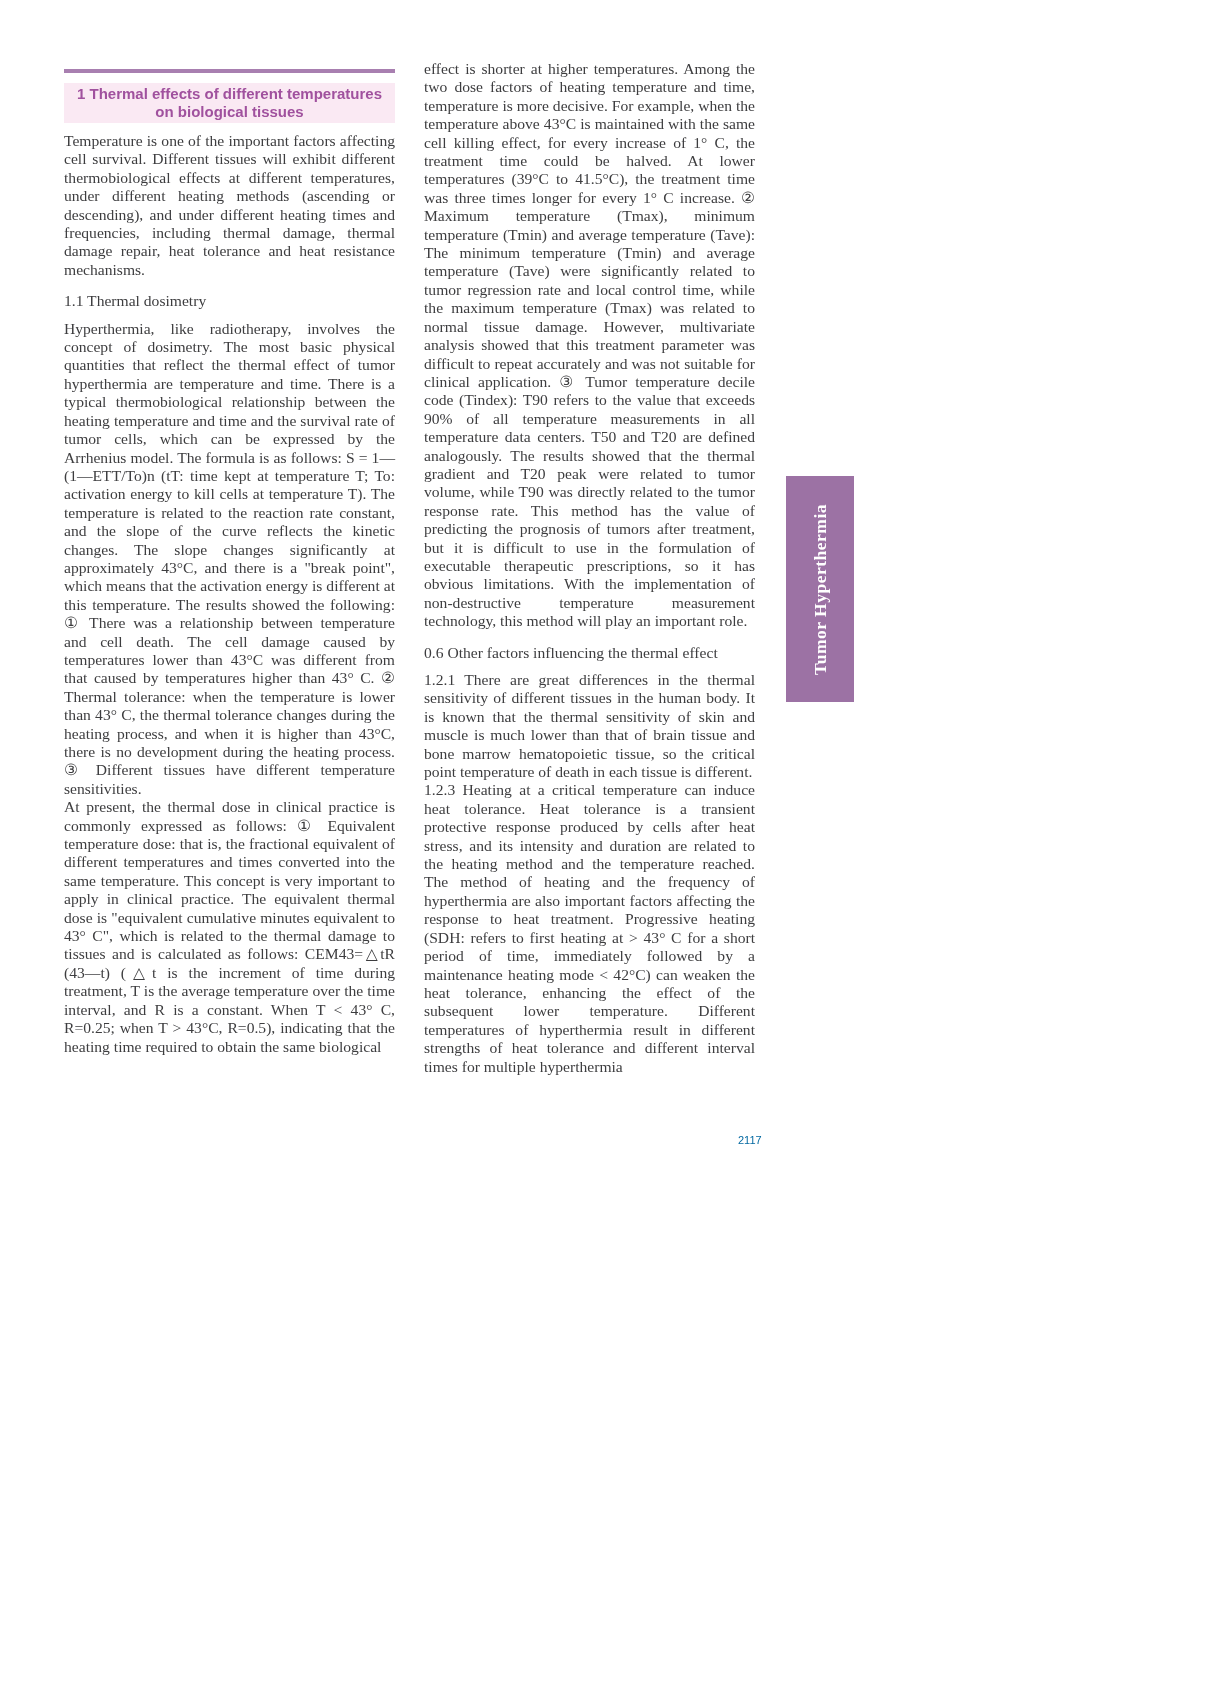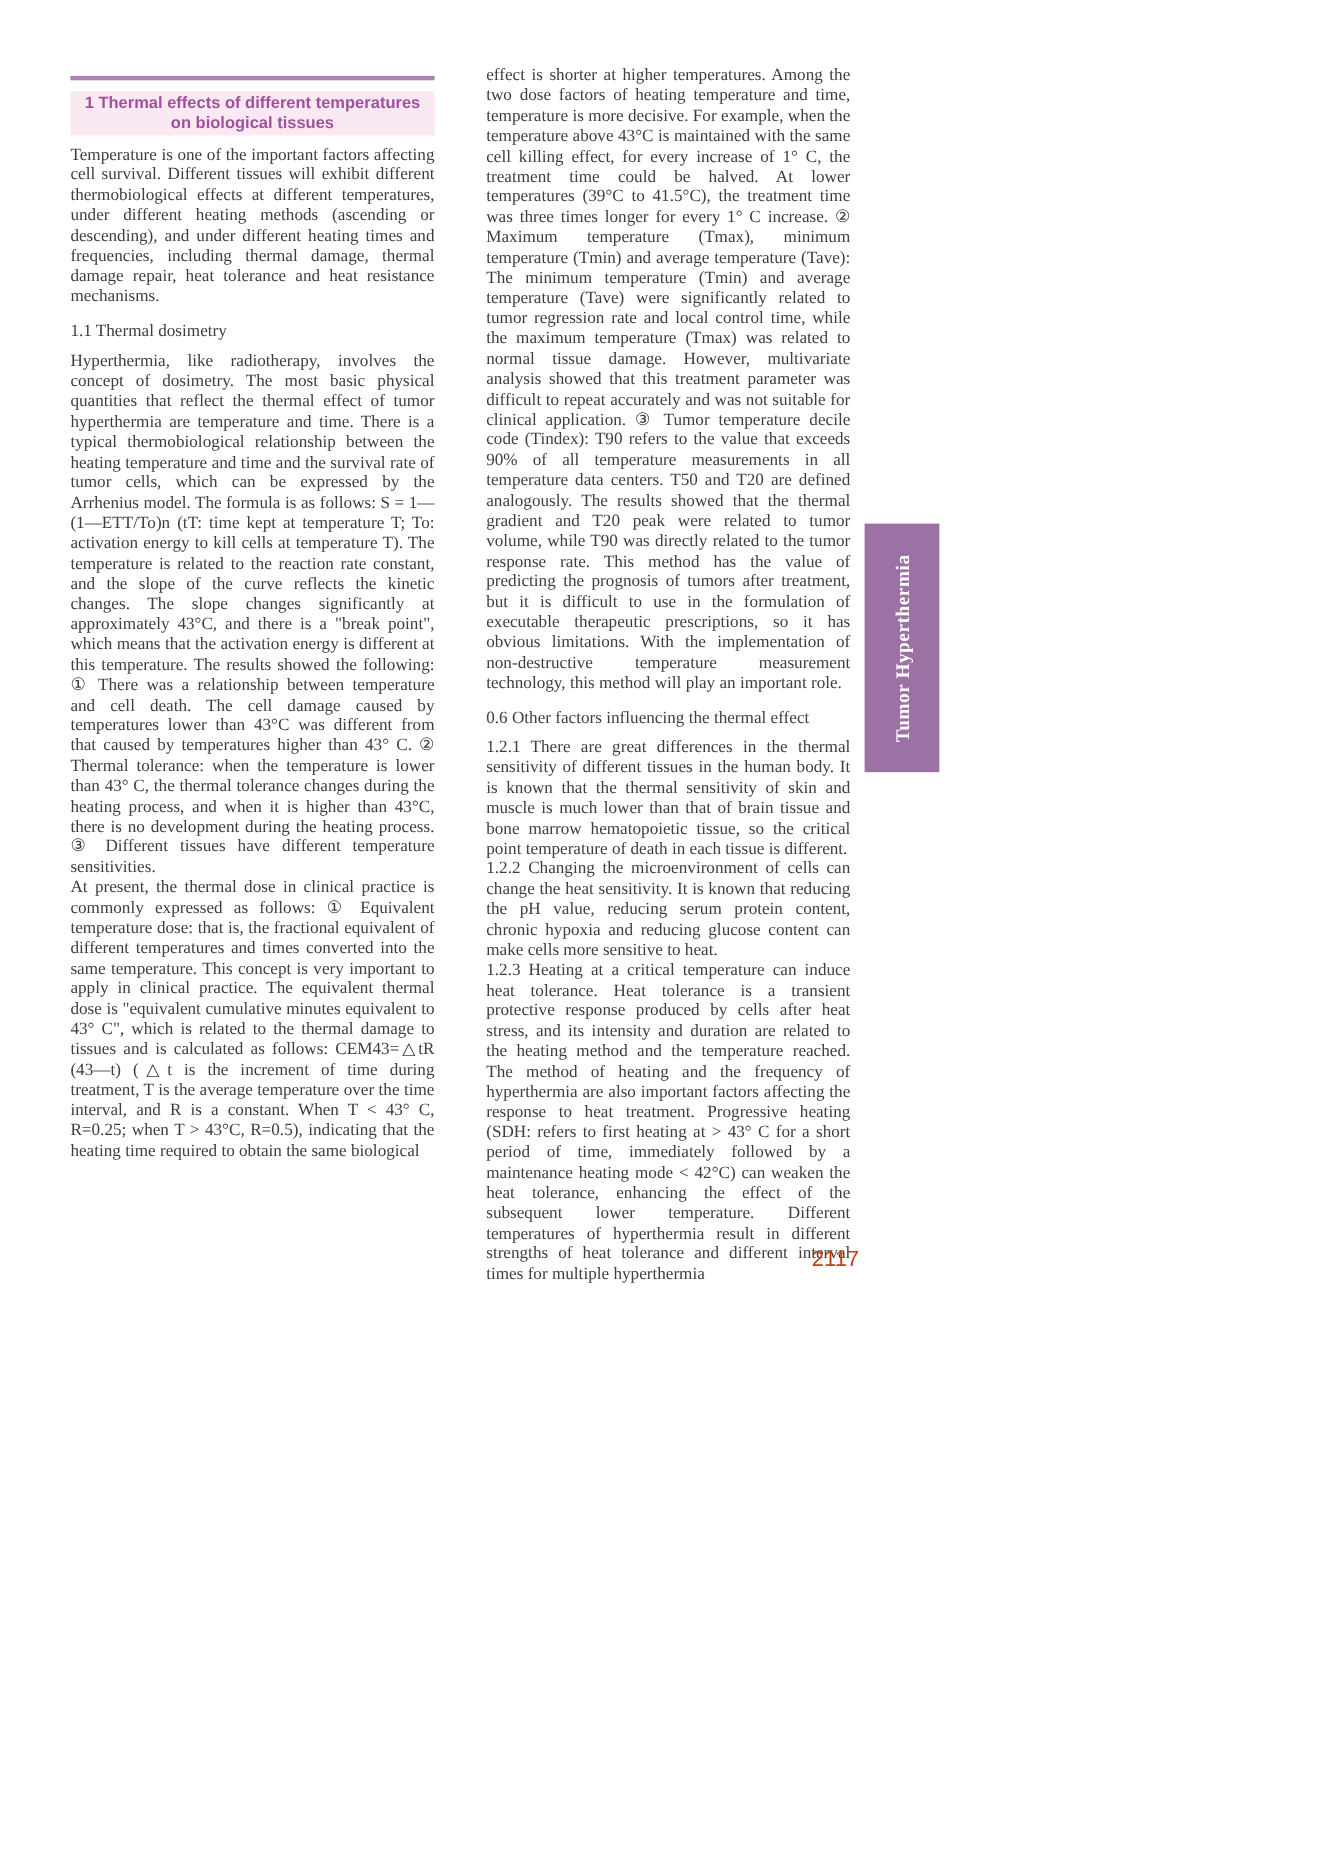--- a/index.html
+++ b/index.html
@@ -14,21 +14,21 @@
   .col {
     position: absolute;
     top: 60px;
     width: 331px;
     color: #3d3d3f;
     font-size: 15.6px;
     line-height: 18.4px;
     text-align: justify;
   }
   .col-left  { left: 64px; }
-  .col-right { left: 442px; }
+  .col-right { left: 424px; }
   .col p { margin: 0; }
   .section-block { margin-top: 9px; }
   .rule {
     border: 0;
     border-top: 2px solid #a87fb0;
     margin: 0;
   }
   .section-heading {
     font-family: "Liberation Sans", "DejaVu Sans", sans-serif;
     font-weight: bold;
@@ -71,23 +71,23 @@
     font-family: "Liberation Serif", "DejaVu Serif", serif;
     font-weight: bold;
     font-size: 17.5px;
     letter-spacing: 0.5px;
     white-space: nowrap;
   }
   .page-number {
     position: absolute;
     left: 738px;
     top: 1134px;
-    color: #c2410c;
+    color: #0369a1;
     font-family: "Liberation Sans", "DejaVu Sans", sans-serif;
-    font-size: 20px;
+    font-size: 11px;
   }
 </style>
 </head>
 <body>
 
 <div class="page">
 
   <div class="col col-left">
 
     <div class="section-block">
@@ -106,21 +106,20 @@
     <p>At present, the thermal dose in clinical practice is commonly expressed as follows: ① Equivalent temperature dose: that is, the fractional equivalent of different temperatures and times converted into the same temperature. This concept is very important to apply in clinical practice. The equivalent thermal dose is "equivalent cumulative minutes equivalent to 43° C", which is related to the thermal damage to tissues and is calculated as follows: CEM43=△tR (43—t) (△t is the increment of time during treatment, T is the average temperature over the time interval, and R is a constant. When T &lt; 43° C, R=0.25; when T &gt; 43°C, R=0.5), indicating that the heating time required to obtain the same biological</p>
   </div>
 
   <div class="col col-right">
     <p>effect is shorter at higher temperatures. Among the two dose factors of heating temperature and time, temperature is more decisive. For example, when the temperature above 43°C is maintained with the same cell killing effect, for every increase of 1° C, the treatment time could be halved. At lower temperatures (39°C to 41.5°C), the treatment time was three times longer for every 1° C increase. ② Maximum temperature (Tmax), minimum temperature (Tmin) and average temperature (Tave): The minimum temperature (Tmin) and average temperature (Tave) were significantly related to tumor regression rate and local control time, while the maximum temperature (Tmax) was related to normal tissue damage. However, multivariate analysis showed that this treatment parameter was difficult to repeat accurately and was not suitable for clinical application. ③ Tumor temperature decile code (Tindex): T90 refers to the value that exceeds 90% of all temperature measurements in all temperature data centers. T50 and T20 are defined analogously. The results showed that the thermal gradient and T20 peak were related to tumor volume, while T90 was directly related to the tumor response rate. This method has the value of predicting the prognosis of tumors after treatment, but it is difficult to use in the formulation of executable therapeutic prescriptions, so it has obvious limitations. With the implementation of non-destructive temperature measurement technology, this method will play an important role.</p>
 
     <p class="subhead">0.6 Other factors influencing the thermal effect</p>
 
     <p>1.2.1 There are great differences in the thermal sensitivity of different tissues in the human body. It is known that the thermal sensitivity of skin and muscle is much lower than that of brain tissue and bone marrow hematopoietic tissue, so the critical point temperature of death in each tissue is different.</p>
 
-    <p>1.2.2 Changing the microenvironment of cells can change the heat sensitivity. It is known that reducing the pH value, reducing serum protein content, chronic hypoxia and reducing glucose content can make cells more sensitive to heat.</p>
 
     <p>1.2.3 Heating at a critical temperature can induce heat tolerance. Heat tolerance is a transient protective response produced by cells after heat stress, and its intensity and duration are related to the heating method and the temperature reached. The method of heating and the frequency of hyperthermia are also important factors affecting the response to heat treatment. Progressive heating (SDH: refers to first heating at &gt; 43° C for a short period of time, immediately followed by a maintenance heating mode &lt; 42°C) can weaken the heat tolerance, enhancing the effect of the subsequent lower temperature. Different temperatures of hyperthermia result in different strengths of heat tolerance and different interval times for multiple hyperthermia</p>
   </div>
 
   <div class="side-tab">
     <span class="side-tab-label">Tumor Hyperthermia</span>
   </div>
 
   <div class="page-number">2117</div>
 

